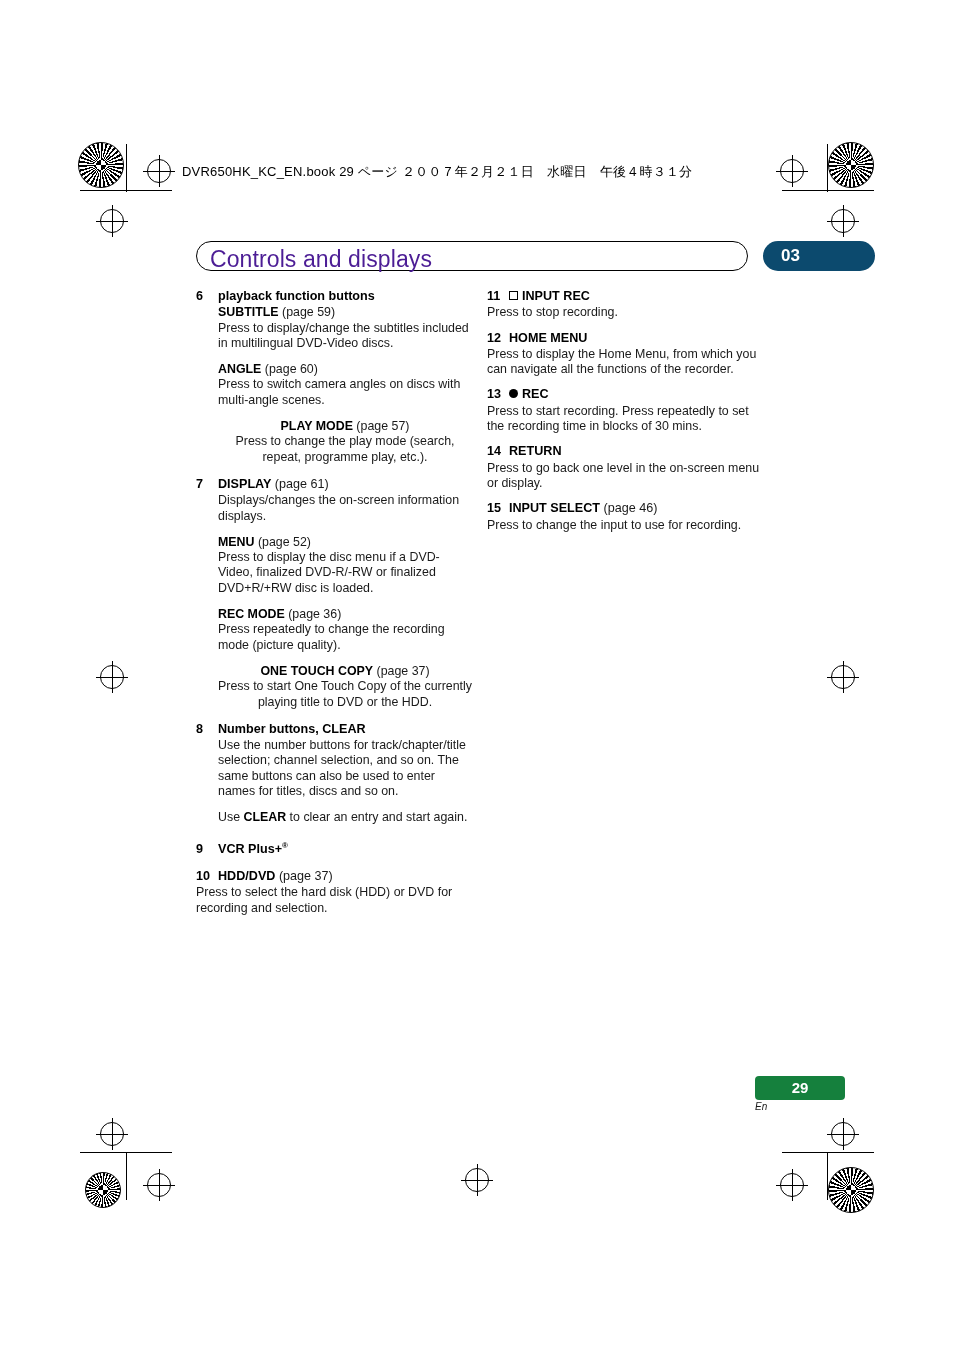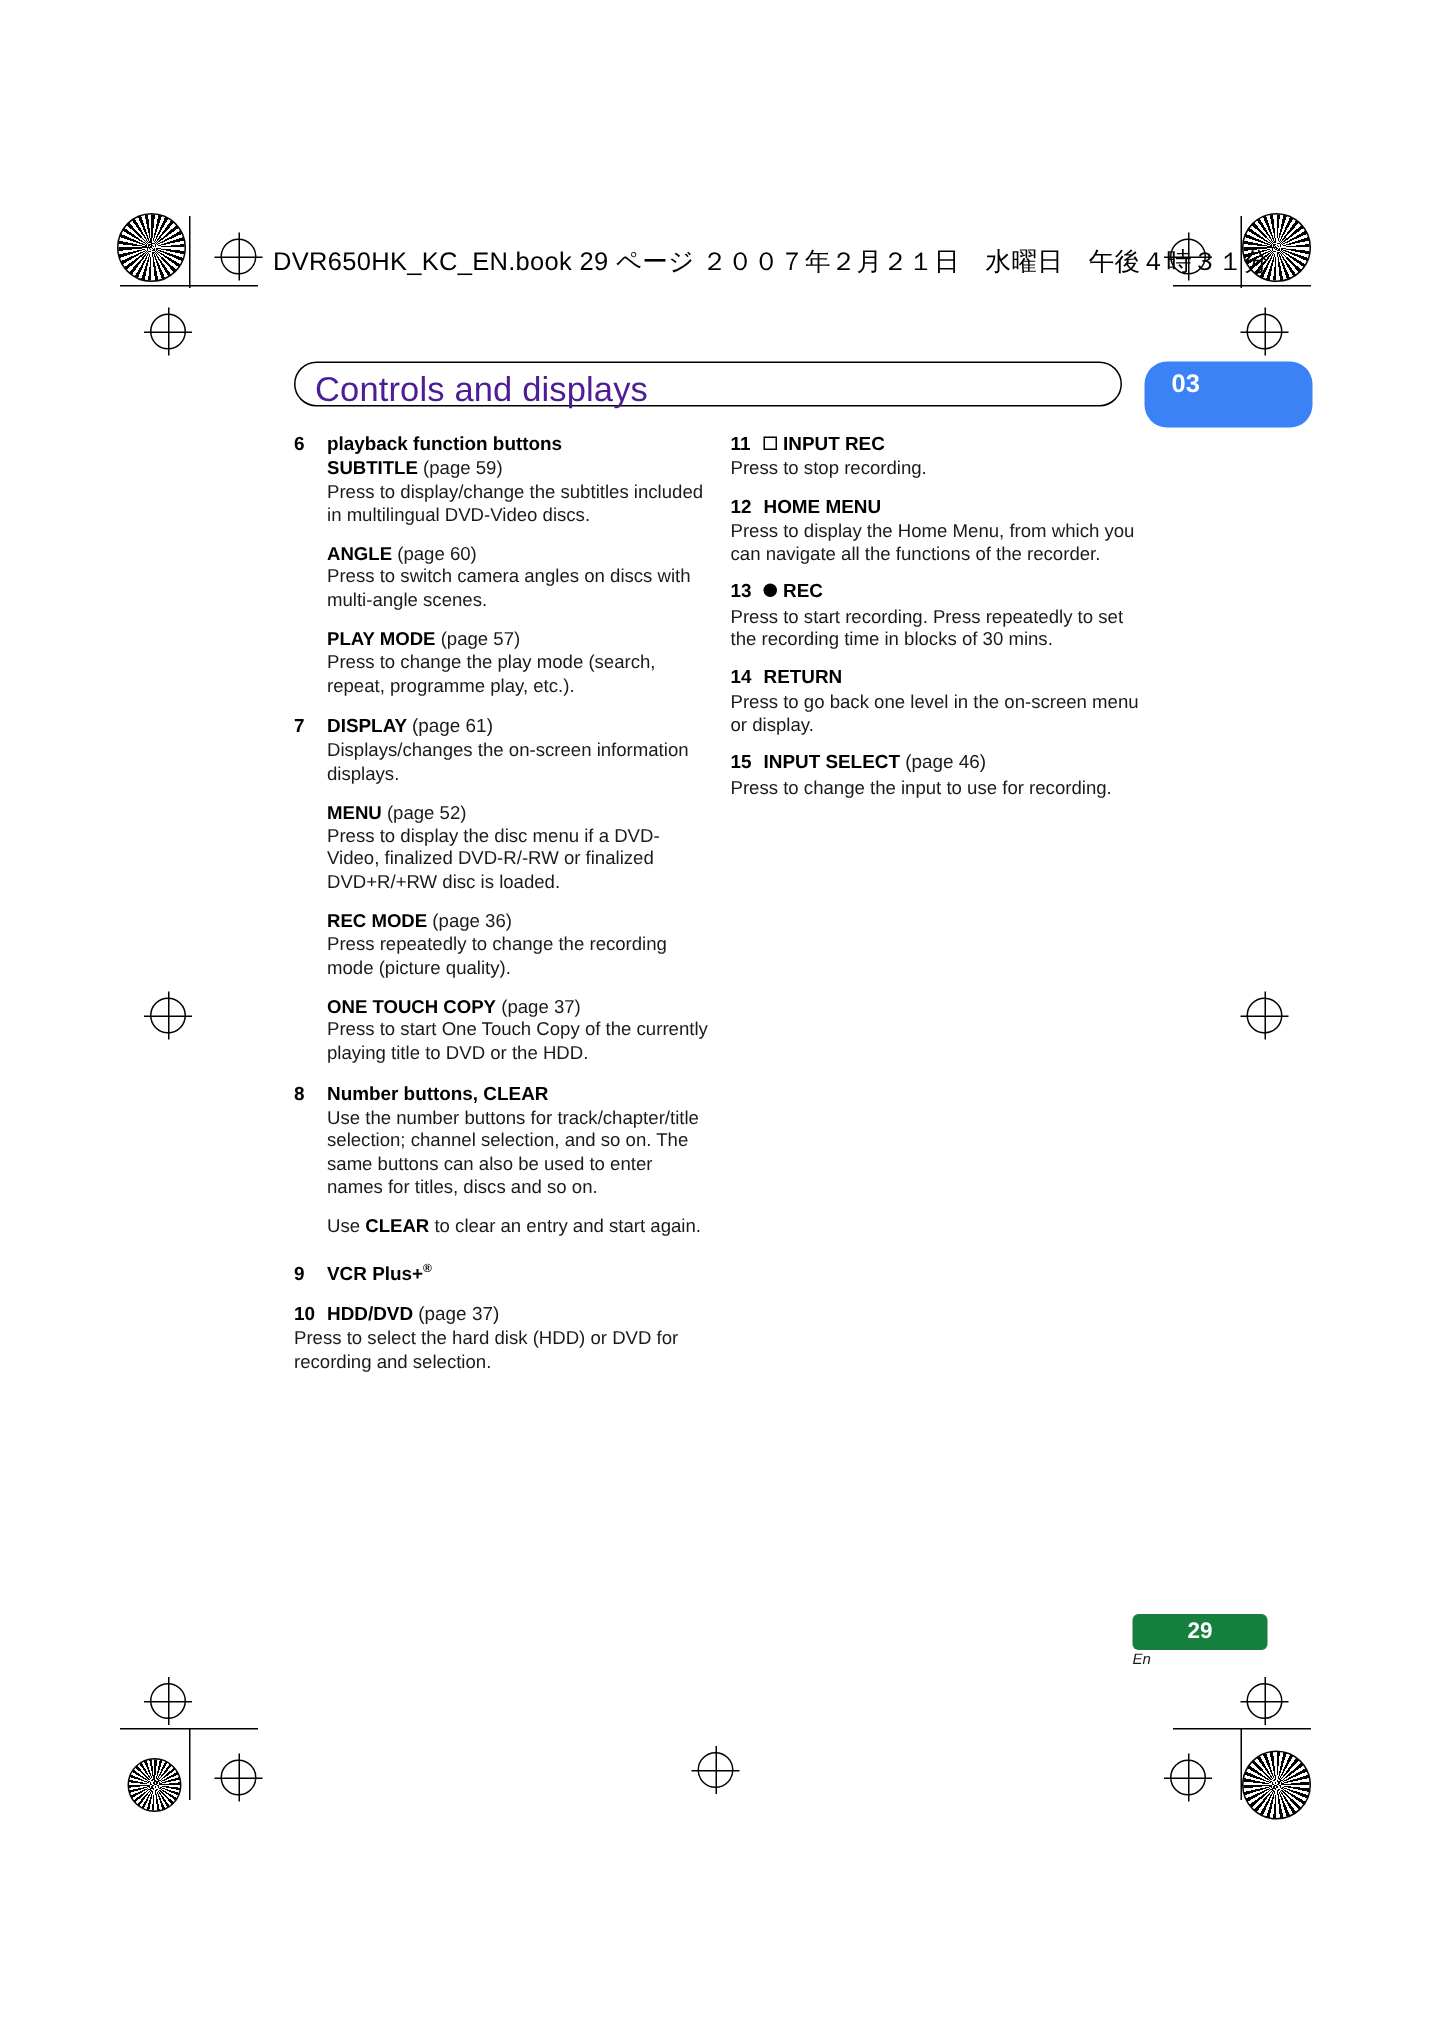--- a/index.html
+++ b/index.html
@@ -46,21 +46,21 @@
   .hairline {
     position: absolute;
     background: #000;
   }
 
   
   .book-line {
     position: absolute;
     left: 182px;
     top: 163px;
-    font-size: 17px;
+    font-size: 13px;
     letter-spacing: 0.2px;
     color: #000;
     white-space: nowrap;
     text-align: right;
   }
 
   
   .chapter-bar {
     position: absolute;
     left: 196px;
@@ -79,22 +79,22 @@
     font-size: 23px;
     font-weight: normal;
     color: #4c1d95;
     letter-spacing: 0.1px;
   }
   .chapter-number {
     position: absolute;
     left: 763px;
     top: 241px;
     width: 112px;
-    height: 44px;
-    background: #3b82f6;
+    height: 30px;
+    background: #0c4a6e;
     border-radius: 15px;
   }
   .chapter-number span {
     position: absolute;
     left: 18px;
     top: 5px;
     color: #fff;
     font-size: 17px;
     font-weight: bold;
   }
@@ -127,21 +127,21 @@
     display: inline-block;
     width: 22px;
   }
   .num-head .n.wide {
     width: 22px;
   }
 
   .sub {
     margin-bottom: 11px;
   }
-  .sub:last-child { margin-bottom: 0; }
+  .sub:last-child { margin-bottom: 0; text-align: center; }
 
   .lbl {
     font-weight: bold;
     color: #000;
   }
   .pg {
     font-weight: normal;
     color: #1a1a1a;
   }
   p.t {

